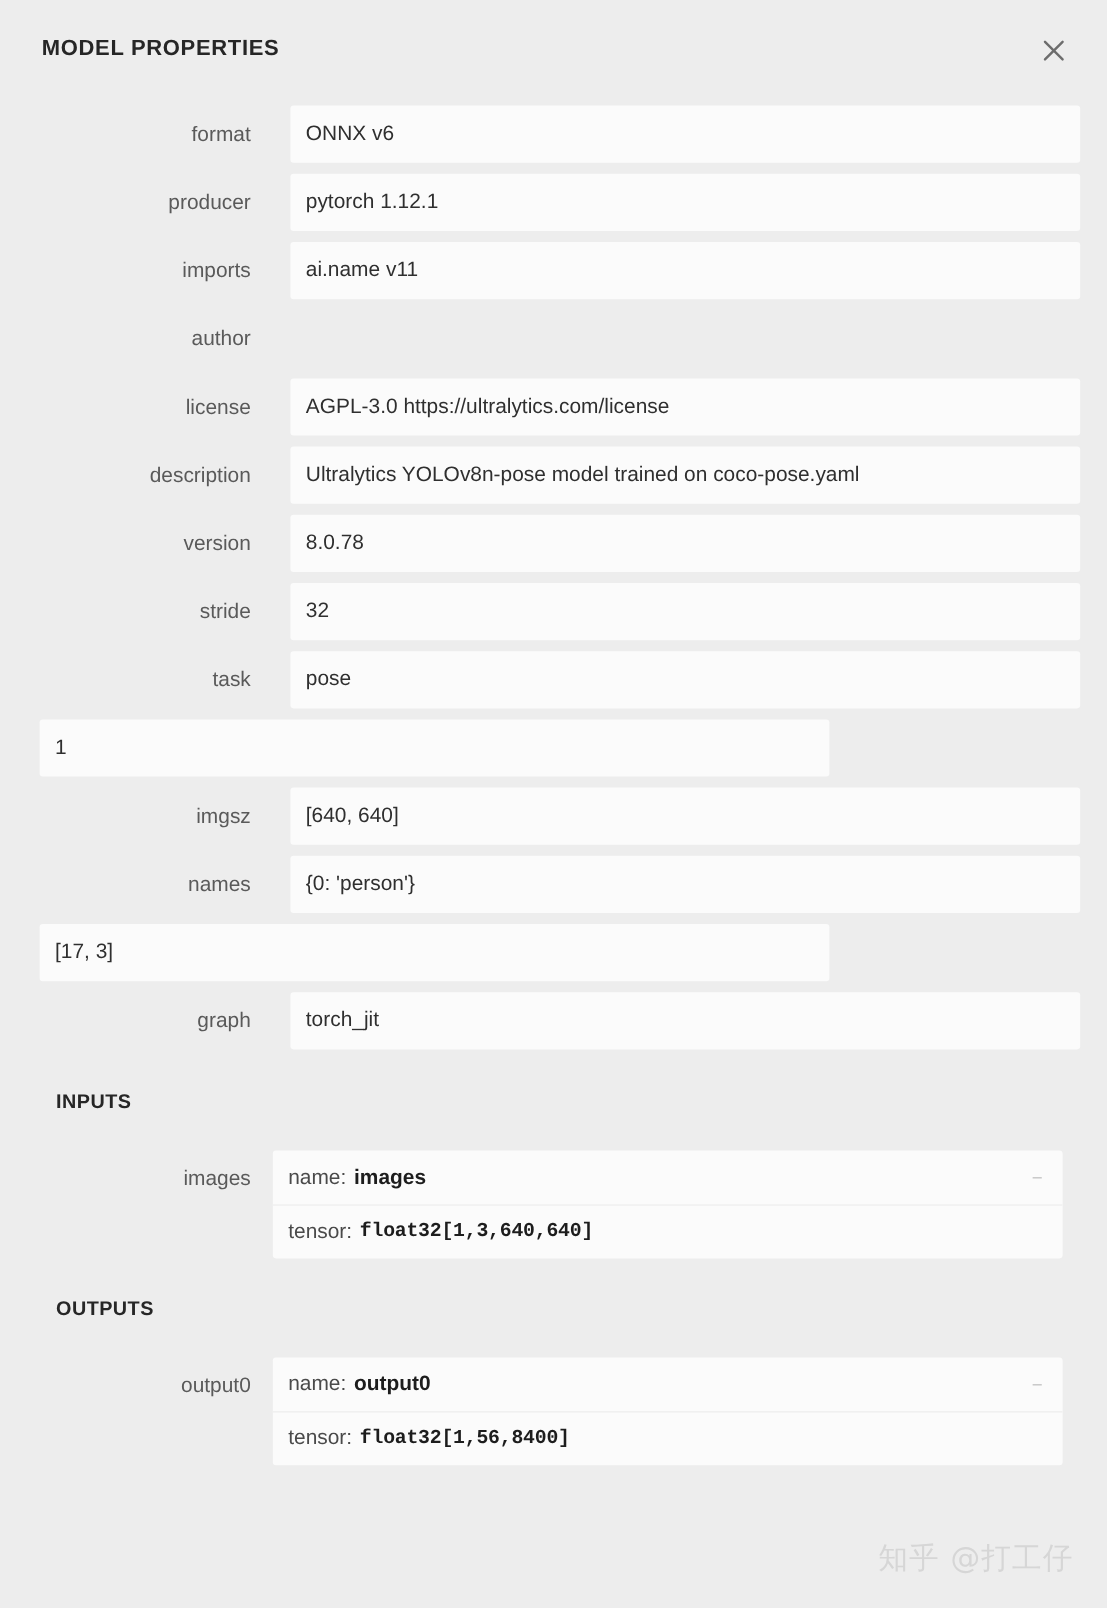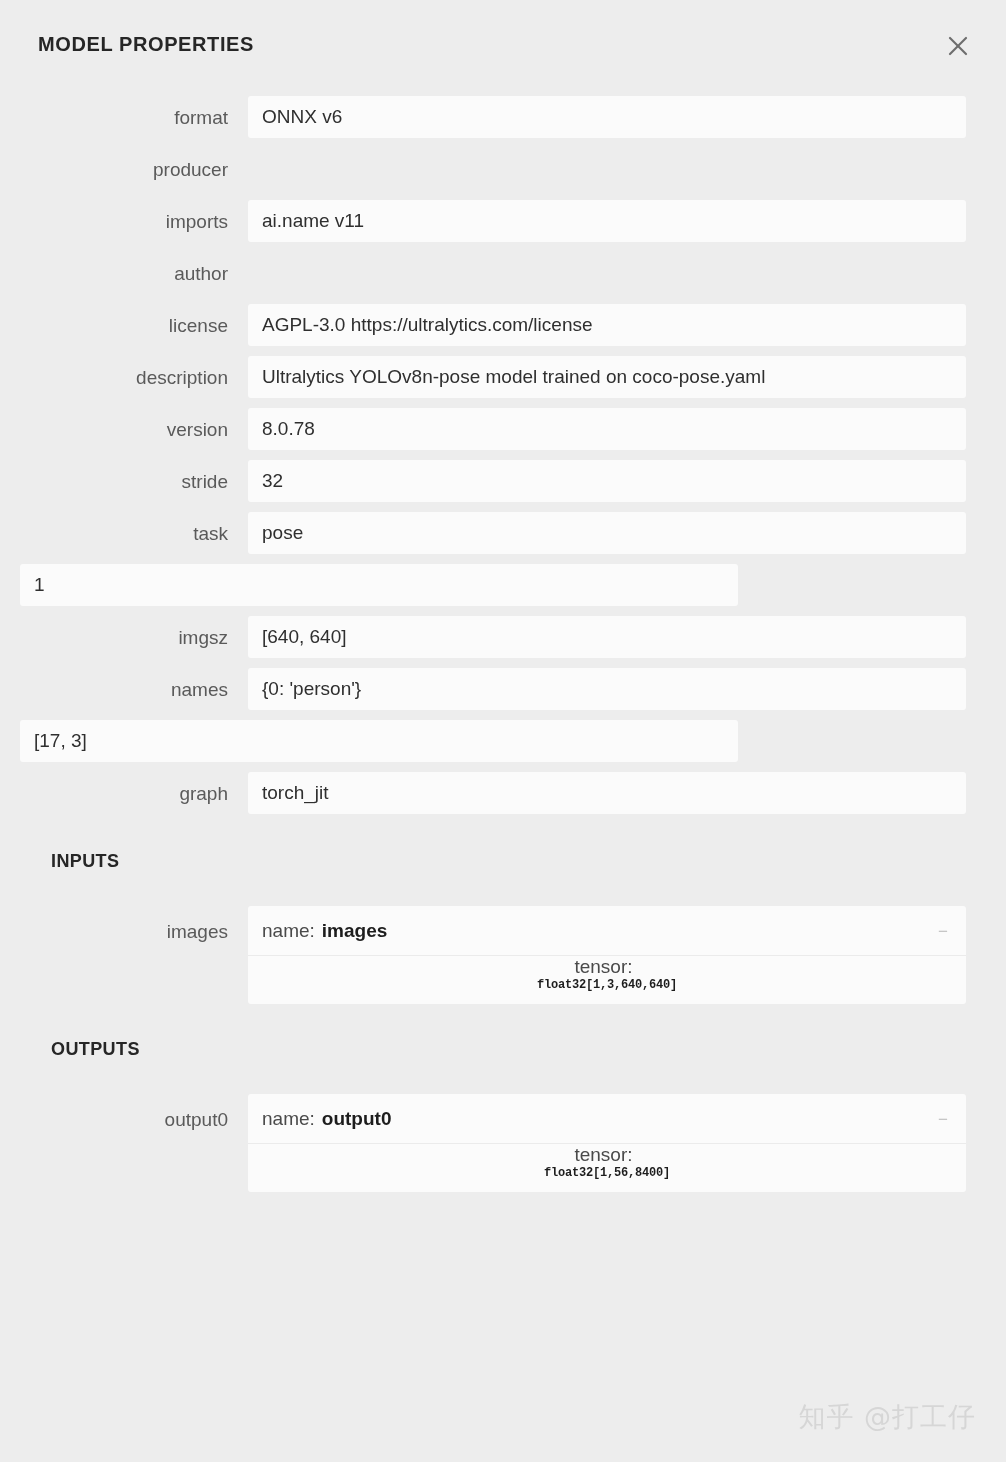--- a/index.html
+++ b/index.html
@@ -46,39 +46,39 @@
   }
   .close-button svg { display: block; }
 
   
   .properties {
     position: relative;
   }
   .prop-row {
     display: flex;
     align-items: stretch;
-    height: 42px;
+    height: 52px;
     margin-bottom: 10px;
     border-radius: 18px;
   }
   .prop-label {
     width: 228px;
     flex: 0 0 228px;
     text-align: right;
     font-size: 19px;
     color: #5a5a5a;
     display: flex;
     align-items: center;
     justify-content: flex-end;
     padding-right: 0;
     box-sizing: border-box;
     line-height: 1;
   }
   .prop-value {
-    margin-left: 20px;
+    margin-left: 36px;
     width: 718px;
     flex: 0 0 718px;
     background: #fbfbfb;
     border-radius: 3px;
     display: flex;
     align-items: center;
     padding: 0 14px;
     box-sizing: border-box;
     font-size: 19px;
     color: #2f2f2f;
@@ -123,34 +123,33 @@
     display: flex;
     align-items: center;
     padding: 0 14px;
     box-sizing: border-box;
     font-size: 19px;
     color: #3a3a3a;
     position: relative;
   }
   .io-card-row.divider {
     border-top: 1px solid #ebebeb;
-    flex-direction: column;
   }
   .io-key {
     color: #4a4a4a;
     margin-right: 7px;
   }
   .io-strong {
     font-weight: bold;
     color: #1d1d1d;
   }
   .io-mono {
     font-family: "Liberation Mono", "DejaVu Sans Mono", monospace;
     font-weight: bold;
-    font-size: 12px;
+    font-size: 18px;
     color: #1d1d1d;
     letter-spacing: -0.2px;
   }
   .io-collapse {
     position: absolute;
     right: 18px;
     top: 50%;
     transform: translateY(-50%);
     color: #c4c4c4;
     font-size: 17px;
@@ -189,20 +188,21 @@
 
 <div class="properties">
 
   <div class="prop-row">
     <div class="prop-label">format</div>
     <div class="prop-value">ONNX v6</div>
   </div>
 
   <div class="prop-row">
     <div class="prop-label">producer</div>
+    <div class="prop-value">pytorch 1.12.1</div>
   </div>
 
   <div class="prop-row">
     <div class="prop-label">imports</div>
     <div class="prop-value">ai.name v11</div>
   </div>
 
   <div class="prop-row">
     <div class="prop-label">author</div>
   </div>

